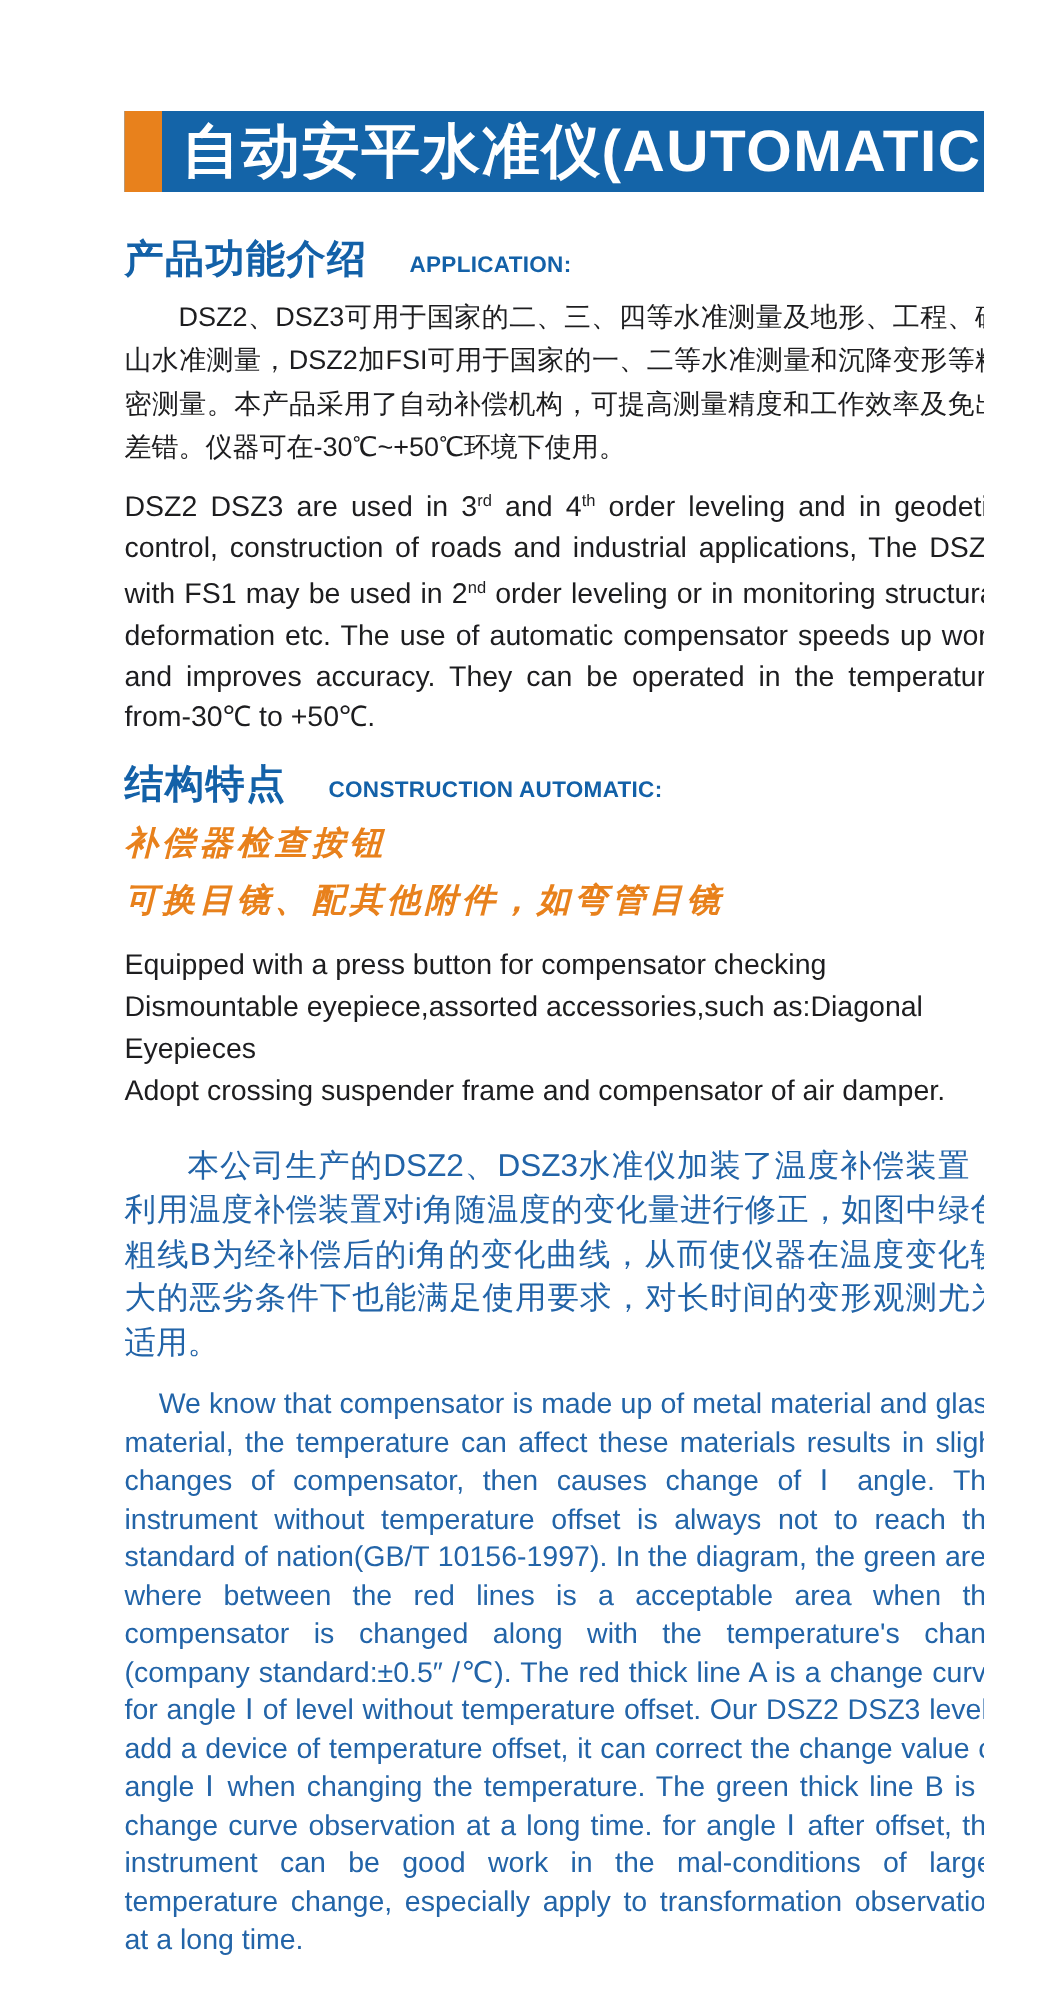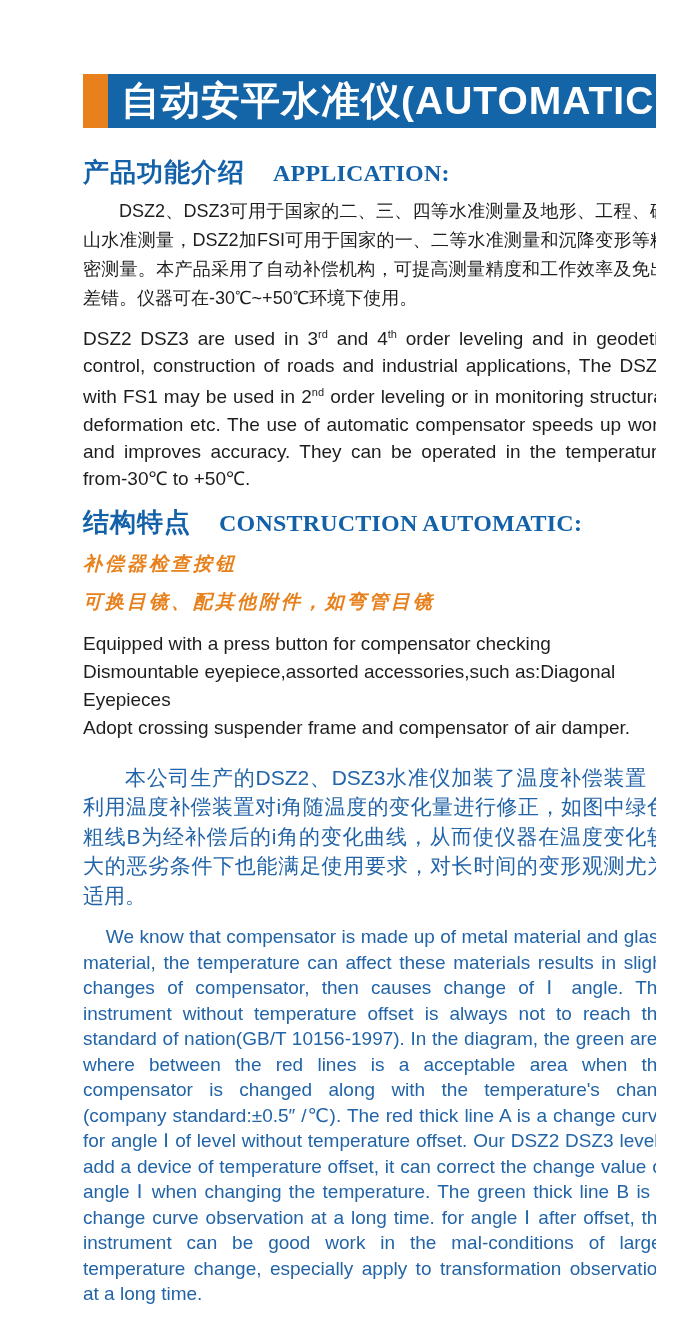--- a/index.html
+++ b/index.html
@@ -48,25 +48,24 @@
     align-items: baseline;
     color: var(--heading_blue, #1361a8);
     gap: 19px;
   }
   .section-heading .cn {
     font-size: 26px;
     font-weight: bold;
     letter-spacing: 1px;
   }
   .section-heading .en {
-    font-size: 24px;
+    font-size: 15px;
     font-weight: bold;
     margin-left: 9px;
     letter-spacing: 0.2px;
-    font-family: Liberation Serif, serif;
   }
   .h-app { margin-top: 27px; }
   .h-con { margin-top: 13px; }
 
   .para-cn {
     margin: 7px 0 0 0;
     font-size: 18px;
     line-height: 29px;
     color: var(--body_dark, #1d1d1f);
     text-align: justify;
@@ -77,24 +76,24 @@
     font-size: 19px;
     line-height: 27px;
     color: var(--body_dark, #1d1d1f);
     text-align: justify;
   }
   .para-en sup { font-size: 0.58em; }
 
   .features-cn { margin-top: 5px; }
   .features-cn .feature-line {
     color: var(--accent_orange, #e8811c);
-    font-family: Liberation Serif, serif;
+    font-family: Liberation Mono, monospace;
     font-style: italic;
     font-weight: bold;
-    font-size: 19px;
+    font-size: 22px;
     line-height: 38px;
     letter-spacing: 3px;
   }
   .features-en { margin-top: 9px; }
   .features-en .feature-line-en {
     font-size: 19px;
     line-height: 28px;
     color: var(--body_dark, #1d1d1f);
   }
 

